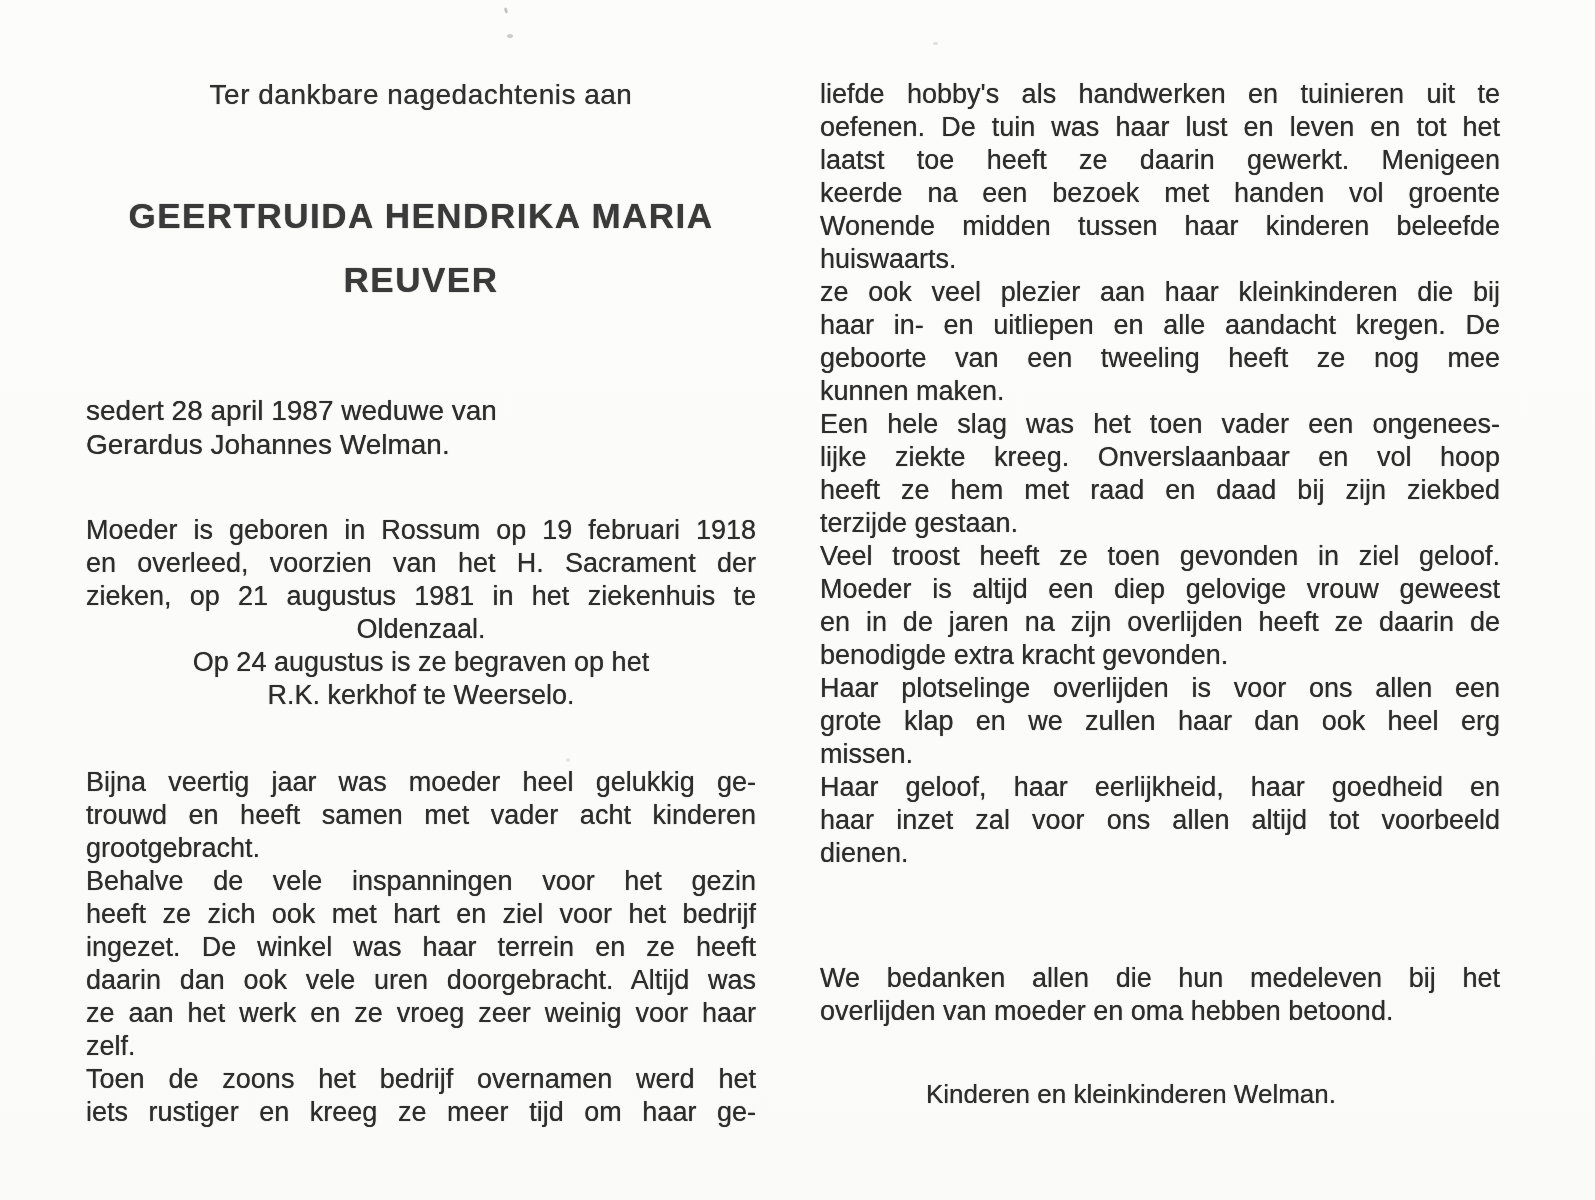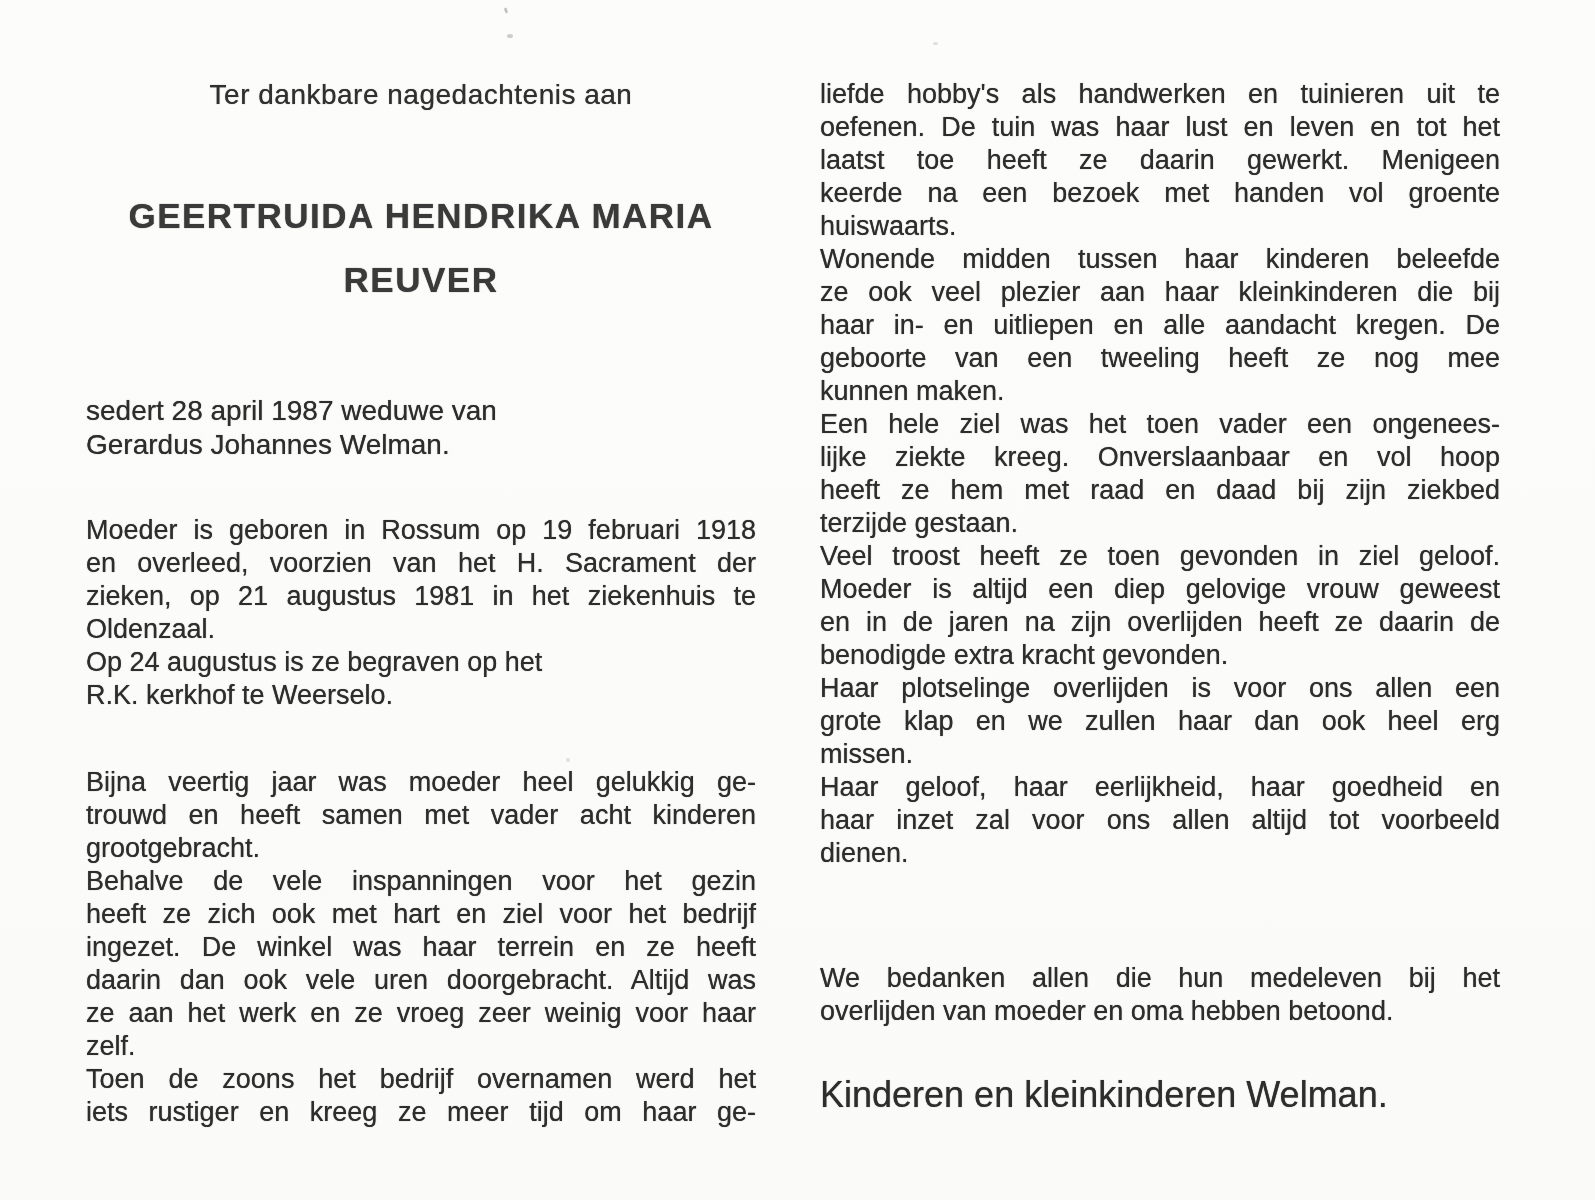--- a/index.html
+++ b/index.html
@@ -50,26 +50,26 @@
 
   .body-block { font-size: 27px; line-height: 33px; }
   .birth-block { margin-top: 52px; }
   .life-left-block { margin-top: 54px; }
   .life-right-block { margin-top: 78px; }
   .thanks-block { margin-top: 92px; }
 
   .ln { display: block; }
   .j { text-align: justify; text-align-last: justify; }
   .e { text-align: left; }
-  .c { }
+  .c { text-align: center; }
 
   .signature {
     margin-top: 50px;
-    font-size: 36px; line-height: 33px;
-    text-align: left;
+    font-size: 26px; line-height: 33px;
+    text-align: center;
     padding-right: 58px;
   }
 
   .speck { position: absolute; background: rgba(70,70,70,0.32); border-radius: 50%; }
   .speck-1 { left: 503px; top: 9px;  width: 6px; height: 3px; transform: rotate(70deg); }
   .speck-2 { left: 507px; top: 34px; width: 6px; height: 4px; opacity: .8; }
   .speck-3 { left: 933px; top: 42px; width: 5px; height: 3px; opacity: .5; }
   .speck-4 { left: 566px; top: 758px; width: 4px; height: 4px; opacity: .45; }
 </style>
 </head>
@@ -113,27 +113,27 @@
     </div>
   </div>
 
   <div class="col col-right">
 
     <div class="body-block life-right-block">
       <span class="ln j">liefde hobby's als handwerken en tuinieren uit te</span>
       <span class="ln j">oefenen. De tuin was haar lust en leven en tot het</span>
       <span class="ln j">laatst toe heeft ze daarin gewerkt. Menigeen</span>
       <span class="ln j">keerde na een bezoek met handen vol groente</span>
+      <span class="ln j">Wonende midden tussen haar kinderen beleefde</span>
       <span class="ln e">huiswaarts.</span>
-      <span class="ln j">Wonende midden tussen haar kinderen beleefde</span>
       <span class="ln j">ze ook veel plezier aan haar kleinkinderen die bij</span>
       <span class="ln j">haar in- en uitliepen en alle aandacht kregen. De</span>
       <span class="ln j">geboorte van een tweeling heeft ze nog mee</span>
       <span class="ln e">kunnen maken.</span>
-      <span class="ln j">Een hele ziel was het toen vader een ongenees-</span>
+      <span class="ln j">Een hele slag was het toen vader een ongenees-</span>
       <span class="ln j">lijke ziekte kreeg. Onverslaanbaar en vol hoop</span>
       <span class="ln j">heeft ze hem met raad en daad bij zijn ziekbed</span>
       <span class="ln e">terzijde gestaan.</span>
       <span class="ln j">Veel troost heeft ze toen gevonden in ziel geloof.</span>
       <span class="ln j">Moeder is altijd een diep gelovige vrouw geweest</span>
       <span class="ln j">en in de jaren na zijn overlijden heeft ze daarin de</span>
       <span class="ln e">benodigde extra kracht gevonden.</span>
       <span class="ln j">Haar plotselinge overlijden is voor ons allen een</span>
       <span class="ln j">grote klap en we zullen haar dan ook heel erg</span>
       <span class="ln e">missen.</span>

